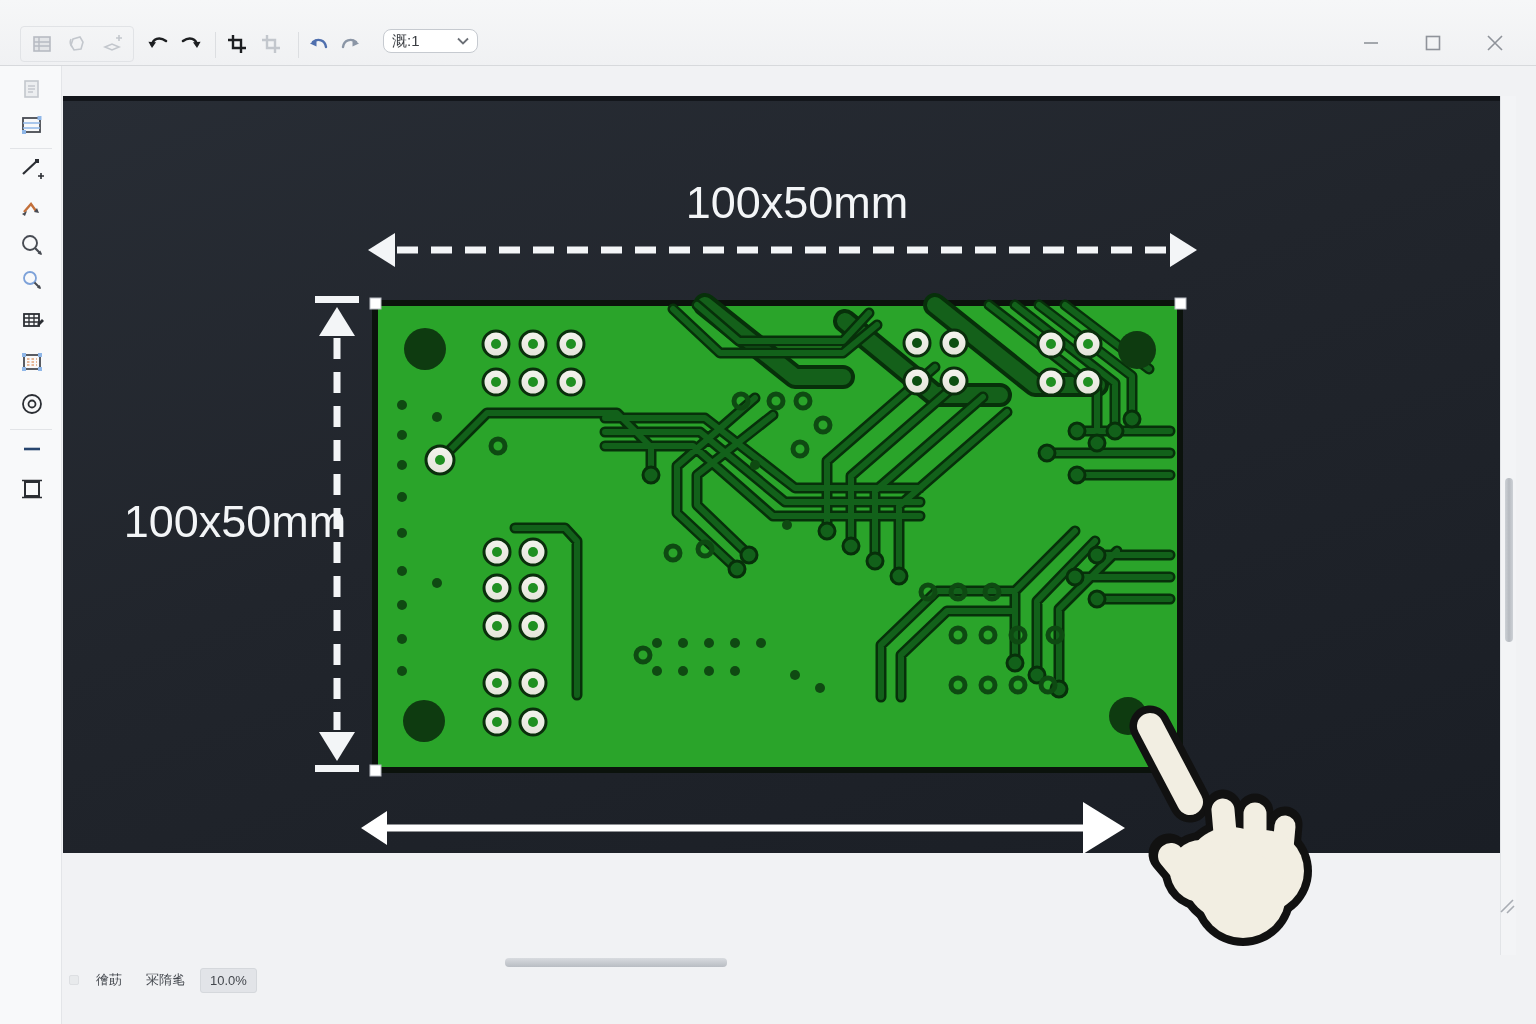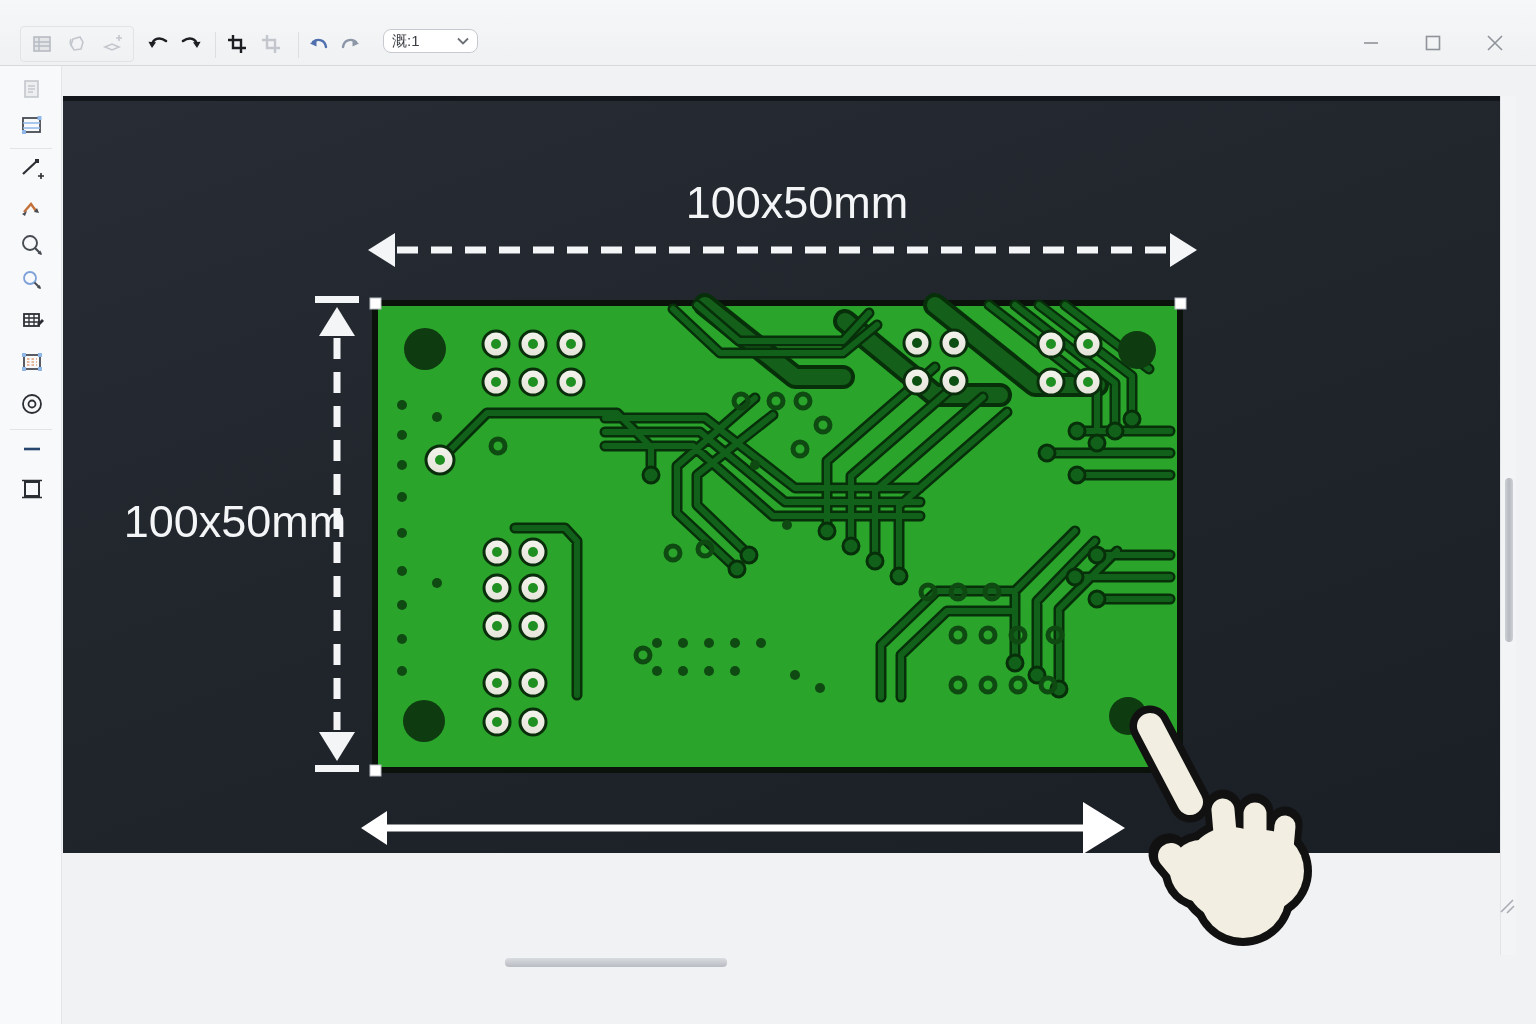--- a/index.html
+++ b/index.html
@@ -512,14 +512,20 @@
     <div class="vscroll-thumb"></div>
   </div>
   <div class="hscroll-thumb"></div>
 
   <div class="resize-grip">
     <svg width="22" height="22" viewBox="0 0 22 22">
         <path d="M6 18 L18 6 M12 19 L19 12" stroke="#a9adb4" stroke-width="1.6"></path>
       </svg>
   </div>
 
+  <div class="statusbar">
+    <span class="status-mini-icon"></span>
+    <span class="status-item">徻莇</span>
+    <span class="status-item">冞隋毟</span>
+    <span class="status-item status-chip">10.0%</span>
+  </div>
 
 </div>
 
 </body></html>

